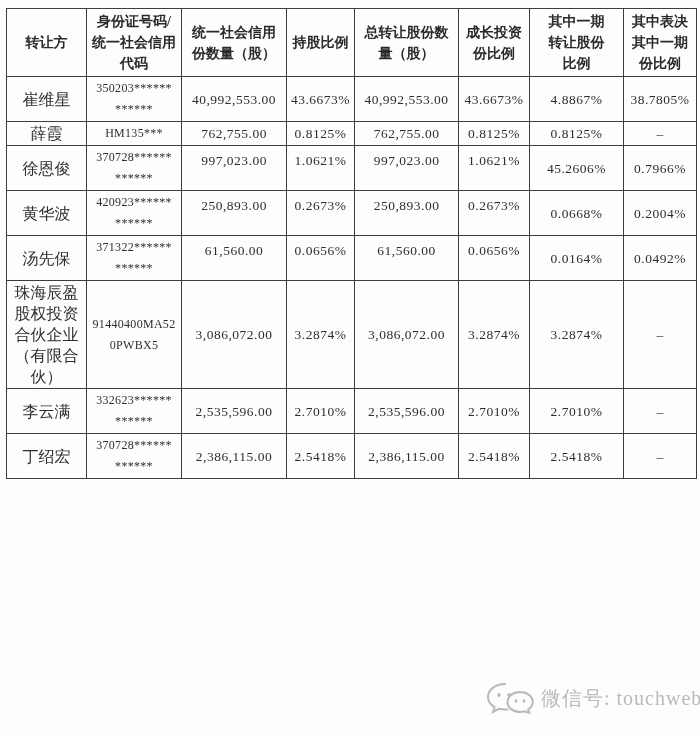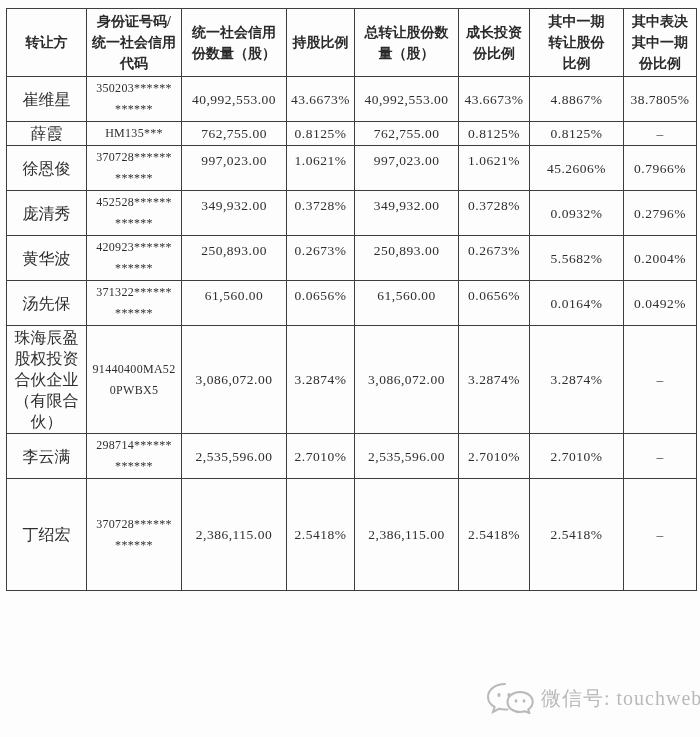--- a/index.html
+++ b/index.html
@@ -139,39 +139,28 @@
           <td class="c-id">370728******
 ******</td>
           <td class="c-num">997,023.00</td>
           <td class="c-pct">1.0621%</td>
           <td class="c-num">997,023.00</td>
           <td class="c-pct">1.0621%</td>
           <td class="c-pct">45.2606%</td>
           <td class="c-pct">0.7966%</td>
         </tr>
         <tr class="vtop">
-          <td class="c-name">庞清秀</td>
-          <td class="c-id">452528******
-******</td>
-          <td class="c-num">349,932.00</td>
-          <td class="c-pct">0.3728%</td>
-          <td class="c-num">349,932.00</td>
-          <td class="c-pct">0.3728%</td>
-          <td class="c-pct">0.0932%</td>
-          <td class="c-pct">0.2796%</td>
-        </tr>
-        <tr class="vtop">
           <td class="c-name">黄华波</td>
           <td class="c-id">420923******
 ******</td>
           <td class="c-num">250,893.00</td>
           <td class="c-pct">0.2673%</td>
           <td class="c-num">250,893.00</td>
           <td class="c-pct">0.2673%</td>
-          <td class="c-pct">5.5682%</td>
+          <td class="c-pct">0.0668%</td>
           <td class="c-pct">0.2004%</td>
         </tr>
         <tr class="vtop">
           <td class="c-name">汤先保</td>
           <td class="c-id">371322******
 ******</td>
           <td class="c-num">61,560.00</td>
           <td class="c-pct">0.0656%</td>
           <td class="c-num">61,560.00</td>
           <td class="c-pct">0.0656%</td>
@@ -188,21 +177,21 @@
 0PWBX5</td>
           <td class="c-num">3,086,072.00</td>
           <td class="c-pct">3.2874%</td>
           <td class="c-num">3,086,072.00</td>
           <td class="c-pct">3.2874%</td>
           <td class="c-pct">3.2874%</td>
           <td class="c-pct">–</td>
         </tr>
         <tr>
           <td class="c-name">李云满</td>
-          <td class="c-id">298714******
+          <td class="c-id">332623******
 ******</td>
           <td class="c-num">2,535,596.00</td>
           <td class="c-pct">2.7010%</td>
           <td class="c-num">2,535,596.00</td>
           <td class="c-pct">2.7010%</td>
           <td class="c-pct">2.7010%</td>
           <td class="c-pct">–</td>
         </tr>
         <tr>
           <td class="c-name">丁绍宏</td>

